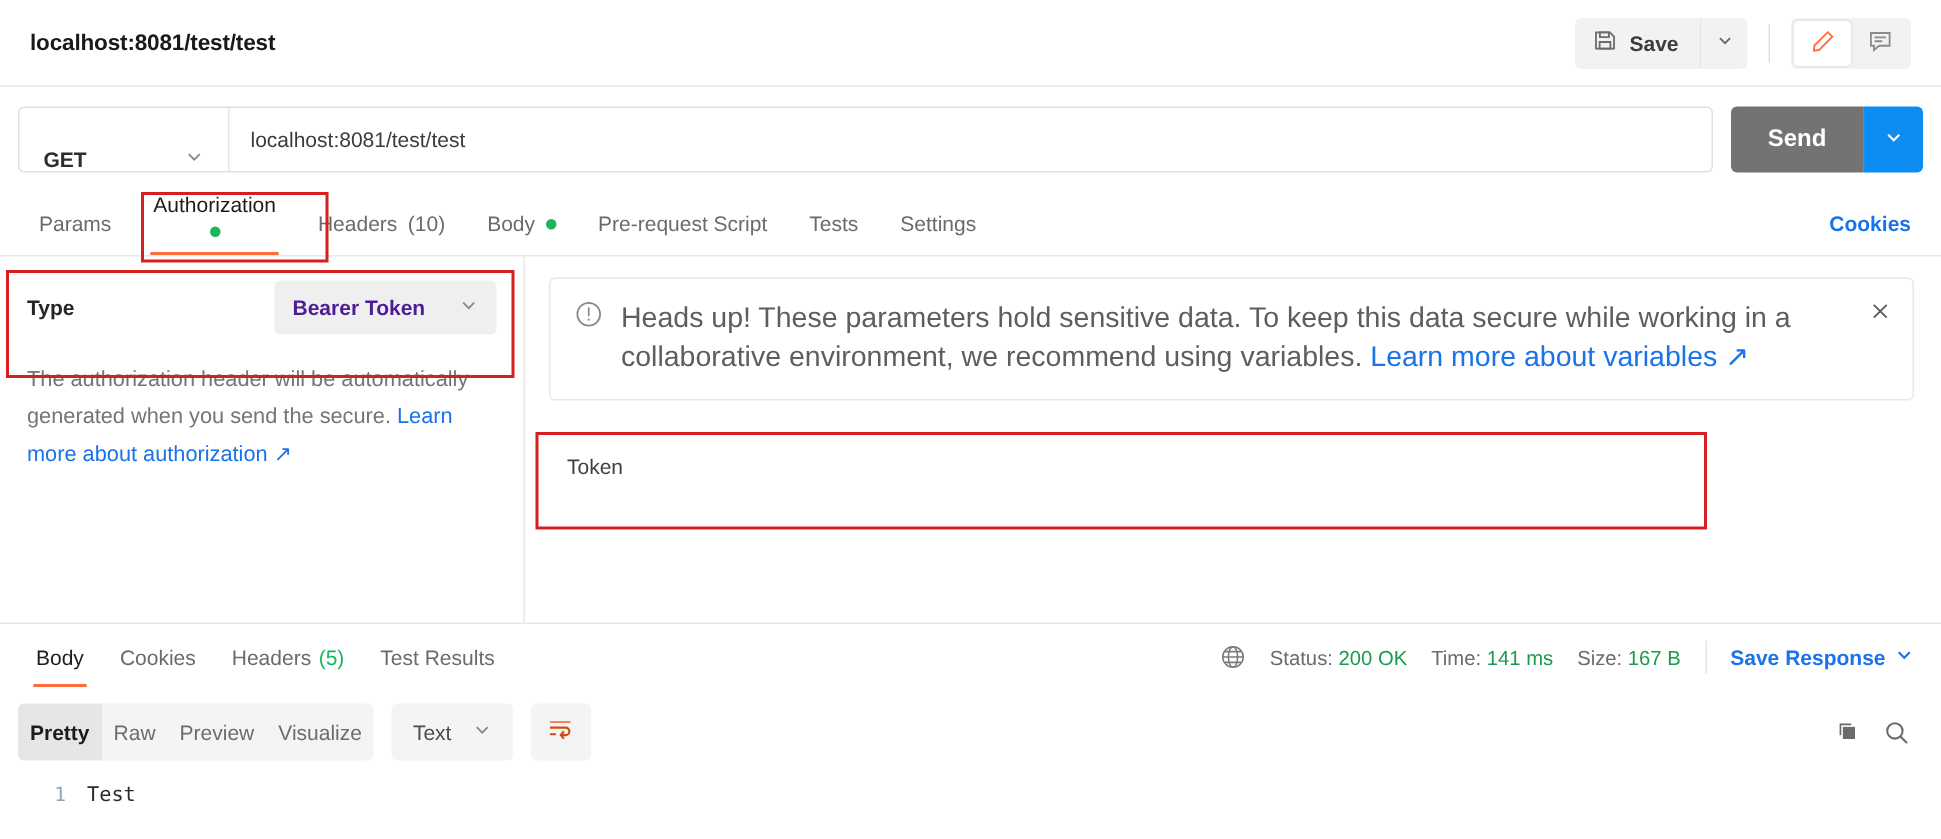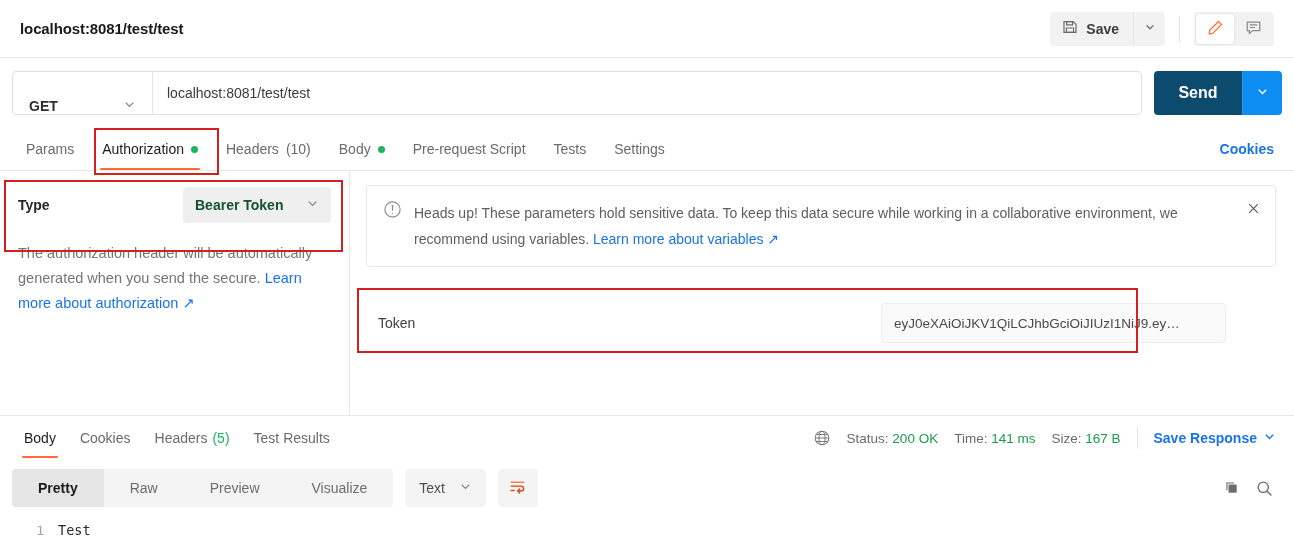--- a/index.html
+++ b/index.html
@@ -62,41 +62,41 @@
     width:140px; height:100%; padding:0 16px;
     border-right:1px solid #e6e6e6; cursor:pointer;
     font-size:14px; font-weight:700; color:#2d2d2d;
   }
   .url-text {
     flex:1; padding:0 14px; font-size:14px; color:#3b3b3b;
     white-space:nowrap; overflow:hidden;
   }
   .send-group { margin-left:12px; display:flex; align-items:stretch; }
   .btn-send {
-    background:#0c4a6e; color:#fff; border:none; height:44px; width:88px;
+    background:#737373; color:#fff; border:none; height:44px; width:88px;
     border-radius:4px 0 0 4px; font-size:16px; font-weight:700; cursor:pointer;
     font-family:"Liberation Sans", sans-serif;
   }
   .btn-send-caret {
     background:#0d8cf2; border:none; border-left:1px solid #2d9bf5;
     height:44px; width:40px; border-radius:0 4px 4px 0; cursor:pointer;
     display:flex; align-items:center; justify-content:center;
   }
 
   
   .reqtabs {
     position:absolute; left:0; top:128px; width:1294px; height:43px;
     display:flex; align-items:flex-end; padding:0 12px;
     border-bottom:1px solid #e8e8e8;
   }
   .rtab {
     position:relative; height:42px; display:flex; align-items:center; gap:7px;
     padding:0 14px; font-size:14px; color:#6b6b6b; cursor:pointer; white-space:nowrap;
   }
-  .rtab.active { color:#1c1c1c; }
+  .rtab.active { color:#1c1c1c;flex-direction:column; }
   .rtab.active::after {
     content:""; position:absolute; left:12px; right:12px; bottom:0;
     height:2px; background:#ff6c37; border-radius:1px;
   }
   .dot { width:7px; height:7px; border-radius:50%; background:#1bb55c; display:inline-block; }
   .cookies-link {
     margin-left:auto; font-size:14px; color:#1a73e8; font-weight:600;
     padding:0 8px 0 0; height:42px; display:flex; align-items:center; cursor:pointer;
   }
 
@@ -107,34 +107,34 @@
   }
   .auth-left { width:350px; border-right:1px solid #e8e8e8; position:relative; }
   .type-row {
     display:flex; align-items:center; justify-content:space-between;
     padding:16px 18px 14px 18px;
   }
   .type-label { font-size:14px; font-weight:700; color:#262626; }
   .type-dd {
     display:flex; align-items:center; justify-content:space-between;
     width:148px; height:36px; background:#efefef; border-radius:4px;
-    padding:0 12px; cursor:pointer; font-size:14px; font-weight:600; color:#14532d;
+    padding:0 12px; cursor:pointer; font-size:14px; font-weight:600; color:#4c1d95;
   }
   .auth-help {
     padding:4px 24px 0 18px; font-size:14.5px; line-height:25px; color:#757575;
   }
   .auth-help a { color:#1a73e8; text-decoration:none; cursor:pointer; }
 
   .auth-right { flex:1; padding:14px 18px 0 16px; }
   .banner {
     position:relative; display:flex; align-items:flex-start; gap:12px;
     border:1px solid #e8e8e8; border-radius:4px;
     padding:14px 44px 14px 16px; background:#fff;
   }
-  .banner-text { font-size:14px; line-height:26px; color:#5e5e5e; }
+  .banner-text { font-size:19px; line-height:26px; color:#5e5e5e; }
   .banner-text a { color:#1a73e8; text-decoration:none; cursor:pointer; }
   .banner-close {
     position:absolute; right:12px; top:14px; width:20px; height:20px;
     display:flex; align-items:center; justify-content:center; cursor:pointer;
   }
   .token-row {
     margin-top:22px; display:flex; align-items:center; justify-content:space-between;
     padding:14px 50px 14px 12px;
   }
   .token-label { font-size:14px; color:#3f3f3f; }
@@ -169,21 +169,21 @@
     font-size:14px; font-weight:700; color:#1a73e8; cursor:pointer;
   }
 
   
   .bodybar {
     position:absolute; left:0; top:460px; width:1294px; height:56px;
     display:flex; align-items:center; padding:0 12px;
   }
   .seg { display:flex; background:#f4f4f4; border-radius:4px; overflow:hidden; height:38px; }
   .seg-item {
-    display:flex; align-items:center; padding:0 26px; font-size:14px;
+    display:flex; align-items:center; padding:0 8px; font-size:14px;
     color:#6d6d6d; cursor:pointer;
   }
   .seg-item.active { background:#e6e6e6; color:#1c1c1c; font-weight:600; }
   .fmt-dd {
     margin-left:12px; display:flex; align-items:center; gap:14px; height:38px;
     background:#f4f4f4; border-radius:4px; padding:0 14px; cursor:pointer;
     font-size:14px; color:#4d4d4d;
   }
   .wrap-btn {
     margin-left:12px; width:40px; height:38px; background:#f4f4f4; border-radius:4px;
@@ -346,21 +346,20 @@
           <span>
             <svg width="15" height="15" viewBox="0 0 16 16" fill="none" stroke="#5a5a5a" stroke-width="1.3">
               <path d="M3.4 3.4l9.2 9.2M12.6 3.4l-9.2 9.2"></path>
             </svg>
           </span>
         </div>
       </div>
 
       <div class="token-row">
         <span class="token-label">Token</span>
-        <div class="token-field" title="Token">eyJ0eXAiOiJKV1QiLCJhbGciOiJIUzI1NiJ9.ey…</div>
       </div>
     </div>
   </div>
 
   <div class="respbar">
     <div class="restab active">
       <span>Body</span>
     </div>
     <div class="restab">
       <span>Cookies</span>

